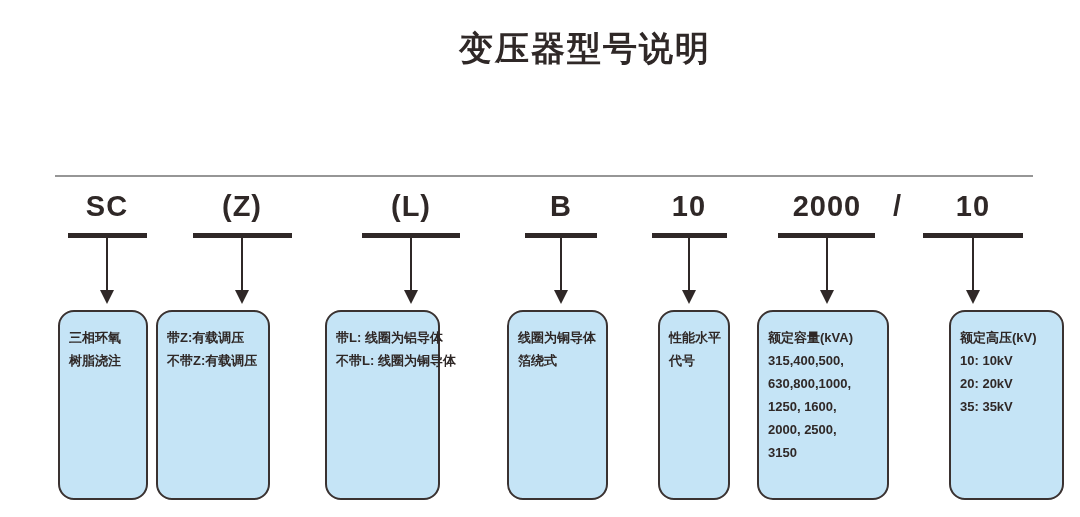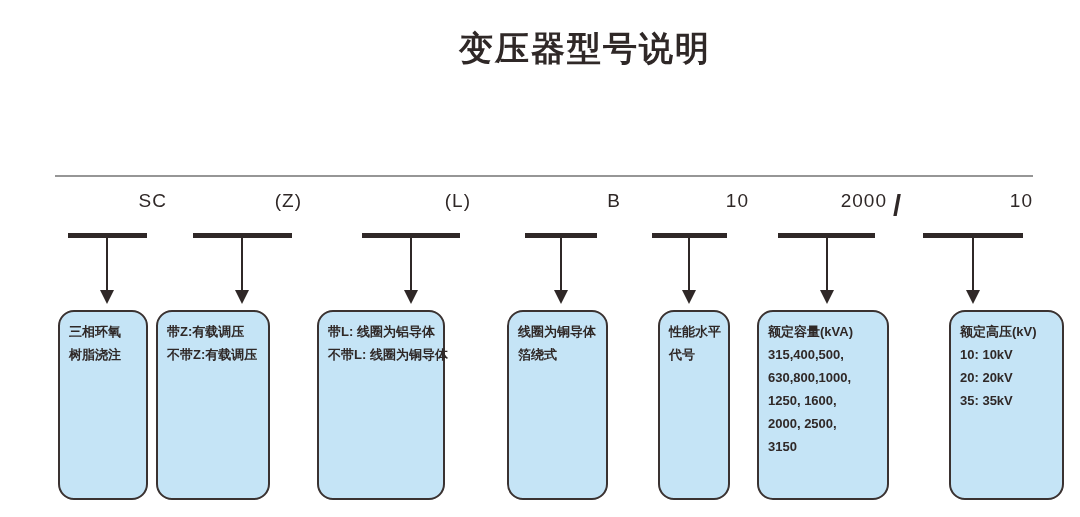--- a/index.html
+++ b/index.html
@@ -12,38 +12,38 @@
   .title {
     position:absolute; top:26px; left:0; width:100%; text-align:center;
     font-size:34px; font-weight:bold; letter-spacing:2px;
     transform:translateX(45px); color:var(--ink,#2f2827);
   }
   .topline {
     position:absolute; top:175px; left:55px; width:978px; height:2px;
     background:var(--thinline,#969696);
   }
   .code {
-    position:absolute; top:190px; width:120px; text-align:right;
-    font-size:19px; font-weight:normal; letter-spacing:1px; color:var(--ink,#2f2827);
+    position:absolute; top:190px; width:120px; text-align:center;
+    font-size:29px; font-weight:bold; letter-spacing:1px; color:var(--ink,#2f2827);
   }
   .slash {
     position:absolute; top:190px; left:883px; width:28px; text-align:center;
     font-size:29px; font-weight:bold; color:var(--ink,#2f2827);
   }
   .bar { position:absolute; top:233px; height:5px; background:var(--ink,#2f2827); }
   .shaft { position:absolute; top:238px; width:2px; height:54px; background:var(--ink,#2f2827); }
   .head {
     position:absolute; top:290px; width:0; height:0;
     border-left:7px solid transparent; border-right:7px solid transparent;
     border-top:14px solid var(--ink,#2f2827);
   }
   .box {
     position:absolute; top:310px; height:190px; box-sizing:border-box;
     background:var(--box-fill,#c5e4f6); border:2px solid var(--box-border,#3a3231);
-    border-radius:16px; padding:8px 8px 0 9px;
+    border-radius:16px; padding:14px 8px 0 9px;
     font-size:13px; font-weight:bold; line-height:23px; white-space:nowrap;
     color:var(--ink,#2f2827);
   }
   .box .line { display:block; }
 </style>
 </head>
 <body>
 
 <div class="page">
 
@@ -66,21 +66,21 @@
   <div class="head" style="left:235px"></div>
   <div class="box" style="left:156px;width:114px">
     <span class="line">带Z:有载调压</span>
     <span class="line">不带Z:有载调压</span>
   </div>
 
   <div class="code" style="left:351px">(L)</div>
   <div class="bar" style="left:362px;width:98px"></div>
   <div class="shaft" style="left:410px"></div>
   <div class="head" style="left:404px"></div>
-  <div class="box" style="left:317px;width:128px">
+  <div class="box" style="left:325px;width:115px">
     <span class="line">带L: 线圈为铝导体</span>
     <span class="line">不带L: 线圈为铜导体</span>
   </div>
 
   <div class="code" style="left:501px">B</div>
   <div class="bar" style="left:525px;width:72px"></div>
   <div class="shaft" style="left:560px"></div>
   <div class="head" style="left:554px"></div>
   <div class="box" style="left:507px;width:101px">
     <span class="line">线圈为铜导体</span>

